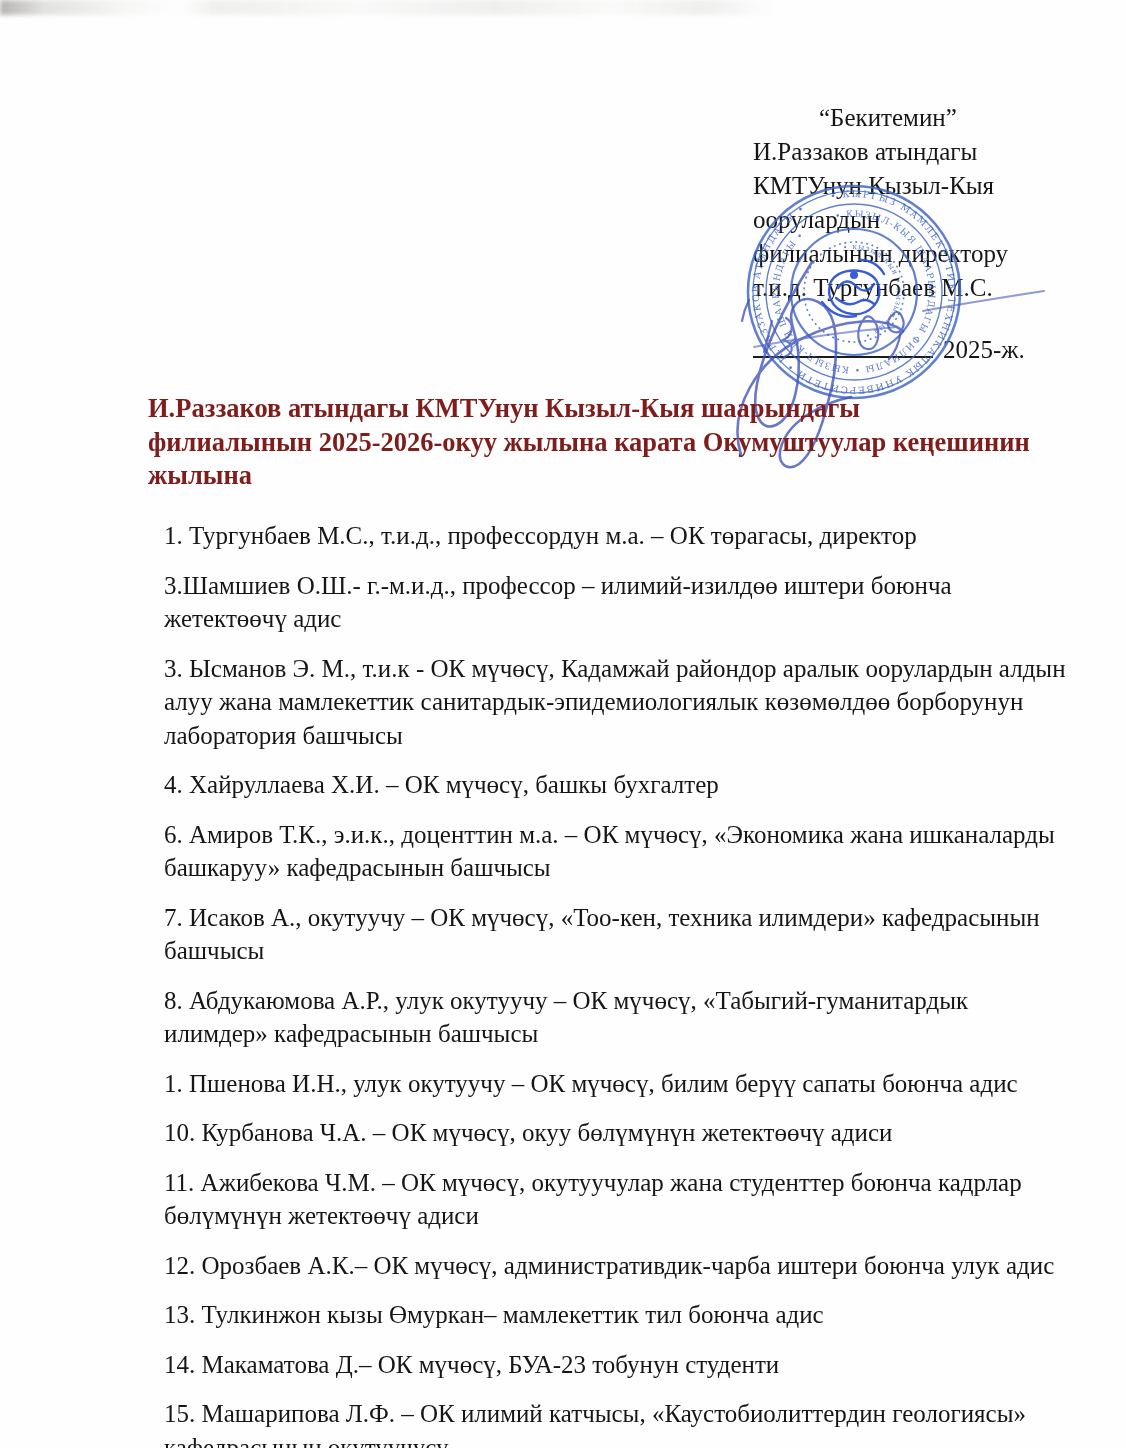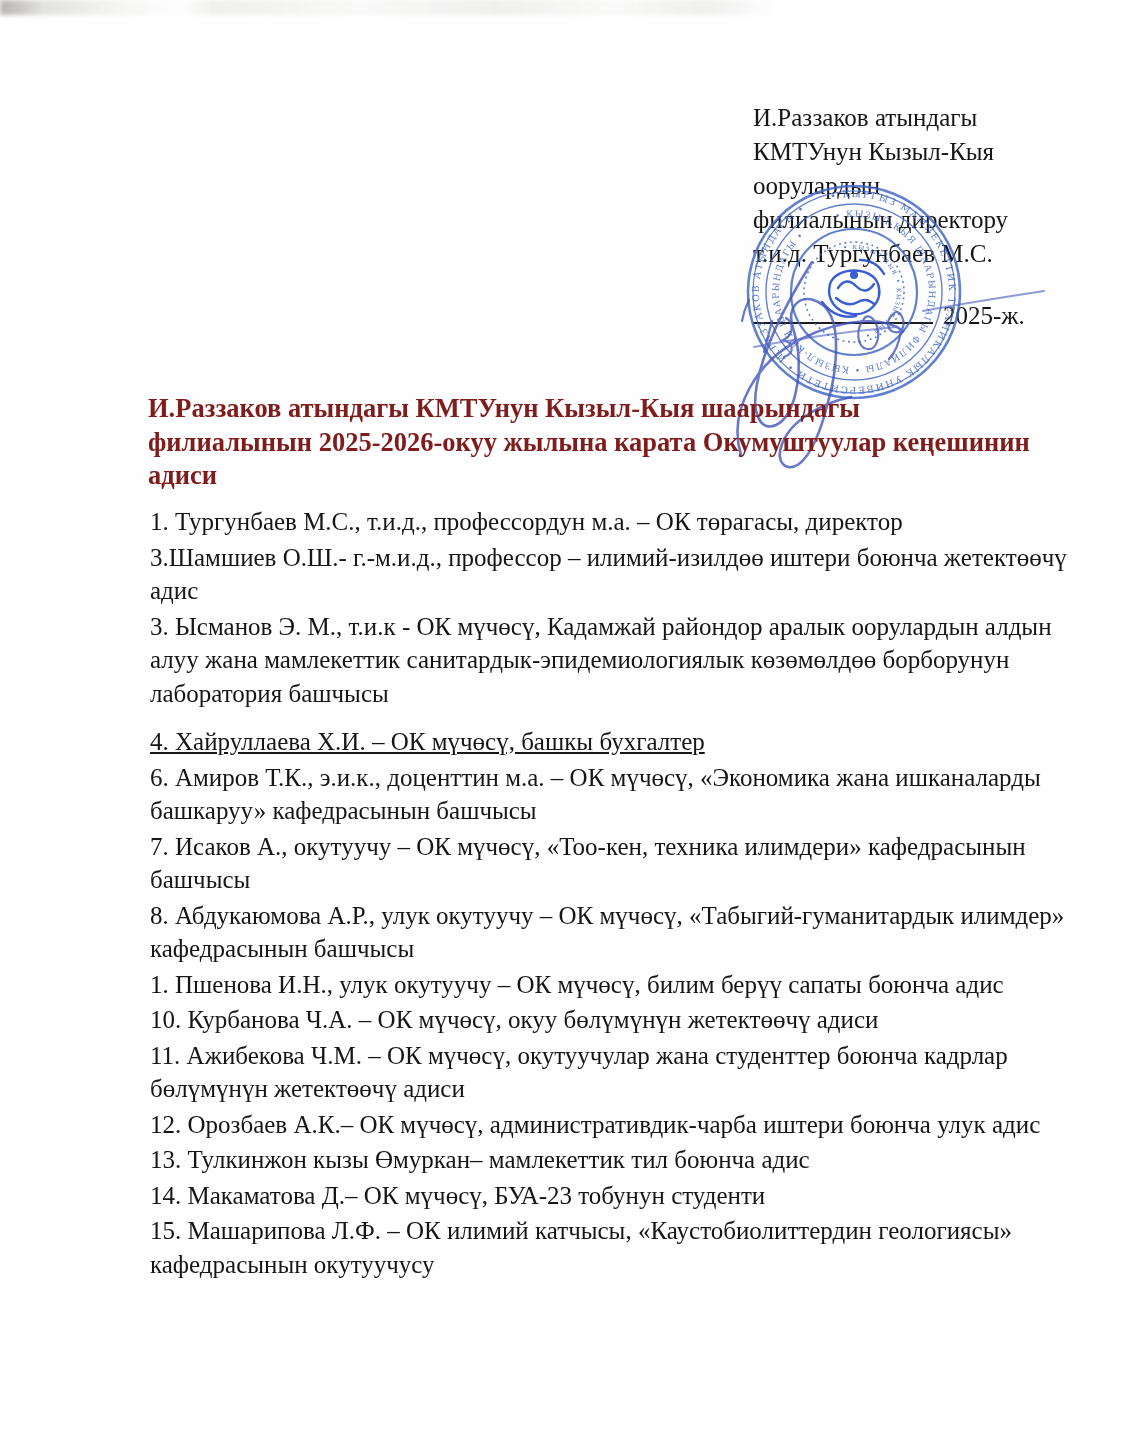--- a/index.html
+++ b/index.html
@@ -42,32 +42,33 @@
   .doc-title{
     position:absolute;left:148px;top:392px;width:965px;margin:0;
     font-size:26.5px;font-weight:bold;line-height:33.5px;color:#7f1d1d;
   }
 
   
   .members{
     position:absolute;left:148px;top:503px;width:936px;
     font-size:25px;line-height:33.5px;
   }
-  .members p{margin:2px;}
-  .members p.gap{margin-top:15px;text-decoration:underline;}
+  .members p{margin:16px;}
+  .members p.gap{margin-top:15px;}
 </style>
 </head>
 <body>
 
 <div class="page">
 
   <div class="scan-artifact"></div>
 
   <div class="approval">
     <div class="lines">
+        <div class="line first">“Бекитемин”</div>
         <div class="line">И.Раззаков атындагы</div>
         <div class="line">КМТУнун Кызыл-Кыя</div>
         <div class="line">оорулардын</div>
         <div class="line">филиалынын директору</div>
         <div class="line">т.и.д. Тургунбаев М.С.</div>
       </div>
     <div class="date-line">
       <span class="date-underline"></span><span>2025-ж.</span>
     </div>
   </div>
@@ -121,21 +122,21 @@
         <path d="M 864 319 C 855 330 857 347 867 349 C 877 351 882 334 875 322 C 871 315 866 315 864 319"></path>
         <path d="M 894 314 C 886 318 886 330 894 332 C 902 334 906 325 902 317 C 900 311 894 311 894 314"></path>
         <path d="M 901 331 C 899 343 895 353 889 359"></path>
       </g>
     </g>
   </svg>
 
   <h1 class="doc-title">
       <div class="title-line">И.Раззаков атындагы КМТУнун Кызыл-Кыя шаарындагы</div>
       <div class="title-line">филиалынын 2025-2026-окуу жылына карата Окумуштуулар кеңешинин</div>
-      <div class="title-line">адиси</div>
+      <div class="title-line">жылына</div>
     </h1>
 
   <div class="members">
       <p class="member">1. Тургунбаев М.С., т.и.д., профессордун м.а. – ОК төрагасы, директор</p>
       <p class="member">3.Шамшиев О.Ш.- г.-м.и.д., профессор – илимий-изилдөө иштери боюнча жетектөөчү адис</p>
       <p class="member">3. Ысманов Э. М., т.и.к -  ОК мүчөсү, Кадамжай райондор аралык оорулардын алдын алуу жана мамлекеттик санитардык-эпидемиологиялык көзөмөлдөө борборунун лаборатория башчысы</p>
       <p class="member gap">4. Хайруллаева Х.И. – ОК мүчөсү, башкы бухгалтер</p>
       <p class="member">6. Амиров Т.К., э.и.к., доценттин м.а. – ОК мүчөсү, «Экономика жана ишканаларды башкаруу» кафедрасынын башчысы</p>
       <p class="member">7. Исаков А., окутуучу – ОК мүчөсү, «Тоо-кен, техника илимдери» кафедрасынын башчысы</p>
       <p class="member">8. Абдукаюмова А.Р., улук окутуучу – ОК мүчөсү, «Табыгий-гуманитардык илимдер» кафедрасынын башчысы</p>

